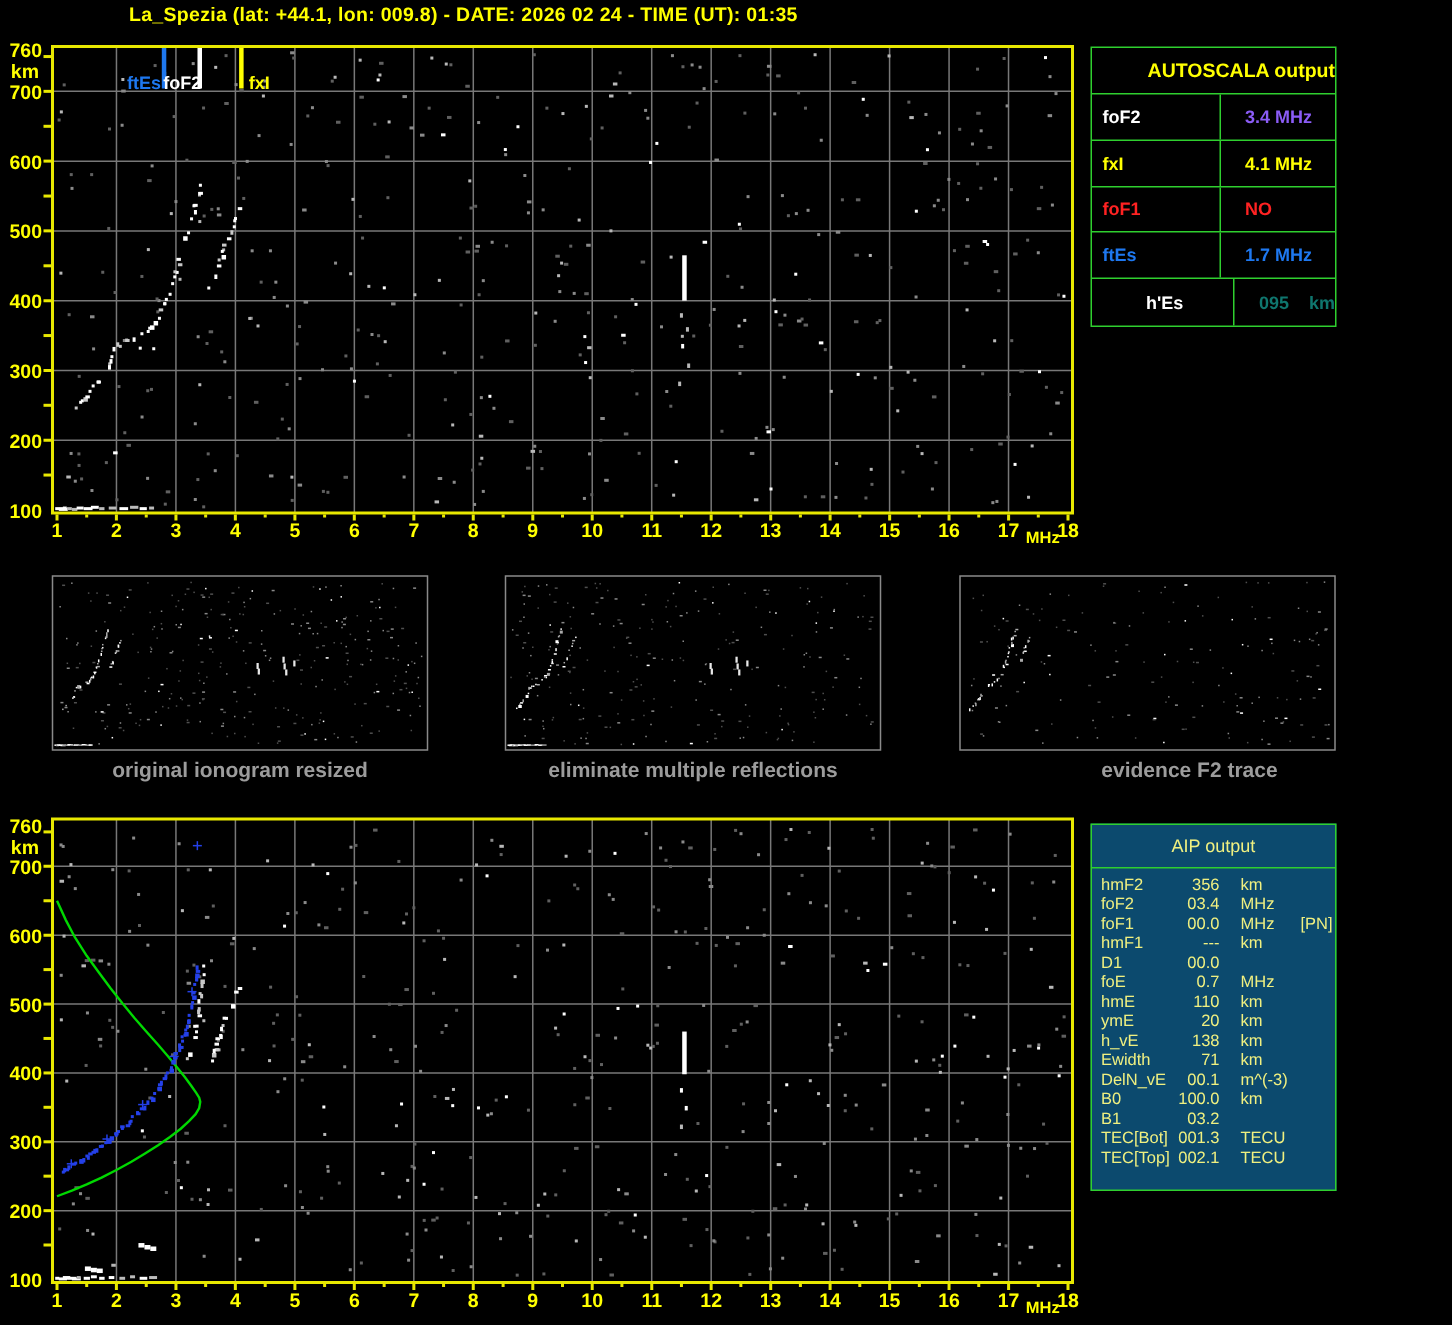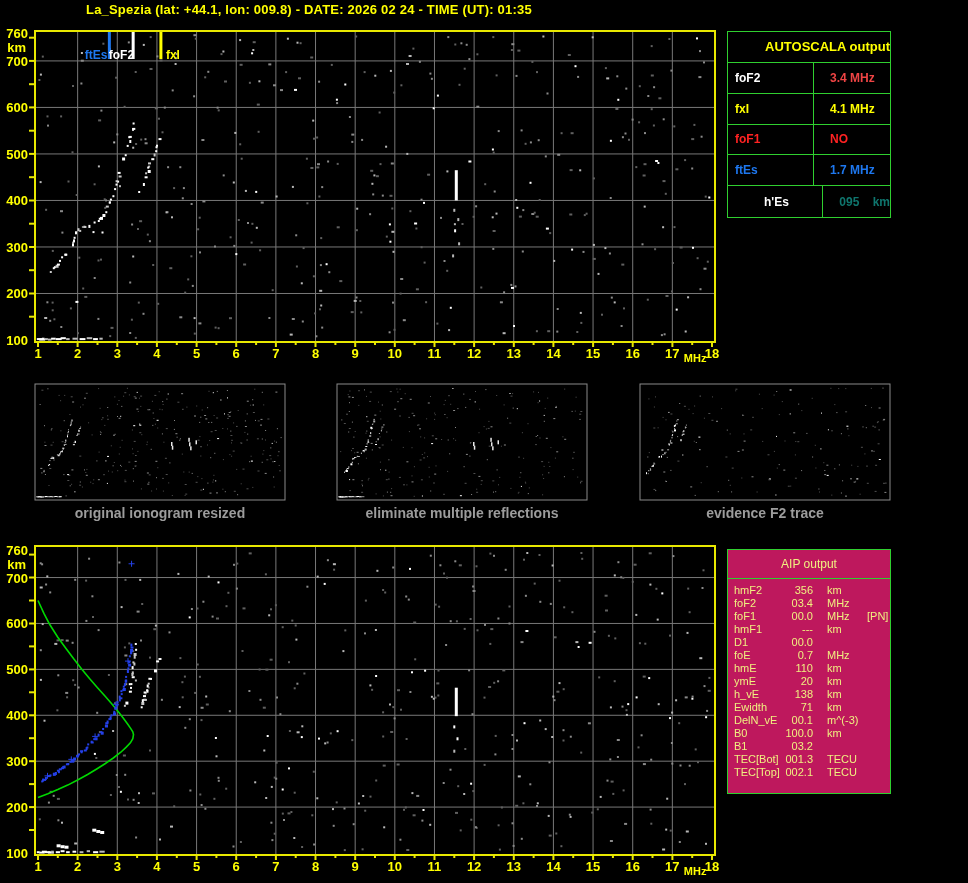--- a/index.html
+++ b/index.html
@@ -13,21 +13,21 @@
              box-sizing:border-box;background:#000;}
   .aut-header{height:30px;line-height:30px;text-align:right;color:#FFFF00;font-weight:bold;
               font-size:13px;border-bottom:1px solid #2FCF2F;}
   .aut-row{height:30.8px;display:flex;align-items:stretch;border-bottom:1px solid #2FCF2F;
            font-size:12px;font-weight:bold;box-sizing:border-box;}
   .aut-row:last-child{border-bottom:none;margin-left:29px;}
   .aut-label{width:78px;padding-left:7px;border-right:1px solid #2FCF2F;display:flex;align-items:center;white-space:pre;}
   .aut-value{flex:1;padding-left:16px;display:flex;align-items:center;white-space:pre;}
   
   .aip-table{position:absolute;left:727px;top:549px;width:164px;height:245px;
-             border:1px solid #2FCF2F;box-sizing:border-box;color:#F0F080;background:#be185d;}
+             border:1px solid #2FCF2F;box-sizing:border-box;color:#F0F080;background:#0c4a6e;}
   .aip-header{height:28px;line-height:28px;text-align:center;font-size:12px;
               border-bottom:1px solid #2FCF2F;}
   .aip-rows{padding-top:5px;}
   .aip-row{display:flex;height:13px;line-height:13px;font-size:11px;white-space:pre;}
   .aip-label{width:46px;padding-left:6px;}
   .aip-value{width:33px;text-align:right;}
   .aip-unit{padding-left:14px;width:36px;}
   .aip-extra{padding-left:4px;}
   
   .thumb-caption{position:absolute;top:505px;width:250px;text-align:center;
@@ -2224,21 +2224,21 @@
         <rect x="684.9" y="426.5" width="1" height="2" fill="#aaa"></rect>
         <rect x="685.9" y="424.6" width="1" height="1" fill="#aaa"></rect>
       </g>
     </svg>
 
   <div class="aut-table">
     <div class="aut-header">AUTOSCALA output</div>
     <div id="aut-rows">
         <div class="aut-row">
           <div class="aut-label" style="color: rgb(255, 255, 255);">foF2</div>
-          <div class="aut-value" style="color: #ef4444;">3.4 MHz</div>
+          <div class="aut-value" style="color: #8b5cf6;">3.4 MHz</div>
         </div>
         <div class="aut-row">
           <div class="aut-label" style="color: rgb(255, 255, 0);">fxI</div>
           <div class="aut-value" style="color: rgb(255, 255, 0);">4.1 MHz</div>
         </div>
         <div class="aut-row">
           <div class="aut-label" style="color: rgb(255, 34, 34);">foF1</div>
           <div class="aut-value" style="color: rgb(255, 34, 34);">NO</div>
         </div>
         <div class="aut-row">
@@ -2247,21 +2247,21 @@
         </div>
         <div class="aut-row">
           <div class="aut-label" style="color: rgb(255, 255, 255);">h'Es</div>
           <div class="aut-value" style="color: #0f766e;">095    km</div>
         </div>
       </div>
   </div>
 
   <div class="thumb-caption" style="left:35px">original ionogram resized</div>
   <div class="thumb-caption" style="left:337px">eliminate multiple reflections</div>
-  <div class="thumb-caption" style="left:640px">evidence F2 trace</div>
+  <div class="thumb-caption" style="left:668px">evidence F2 trace</div>
 
   <div class="aip-table">
     <div class="aip-header">AIP output</div>
     <div id="aip-rows" class="aip-rows">
         <div class="aip-row"><div class="aip-label">hmF2</div><div class="aip-value">356</div><div class="aip-unit">km</div><div class="aip-extra"></div></div>
         <div class="aip-row"><div class="aip-label">foF2</div><div class="aip-value">03.4</div><div class="aip-unit">MHz</div><div class="aip-extra"></div></div>
         <div class="aip-row"><div class="aip-label">foF1</div><div class="aip-value">00.0</div><div class="aip-unit">MHz</div><div class="aip-extra">[PN]</div></div>
         <div class="aip-row"><div class="aip-label">hmF1</div><div class="aip-value">---</div><div class="aip-unit">km</div><div class="aip-extra"></div></div>
         <div class="aip-row"><div class="aip-label">D1</div><div class="aip-value">00.0</div><div class="aip-unit"></div><div class="aip-extra"></div></div>
         <div class="aip-row"><div class="aip-label">foE</div><div class="aip-value">0.7</div><div class="aip-unit">MHz</div><div class="aip-extra"></div></div>

